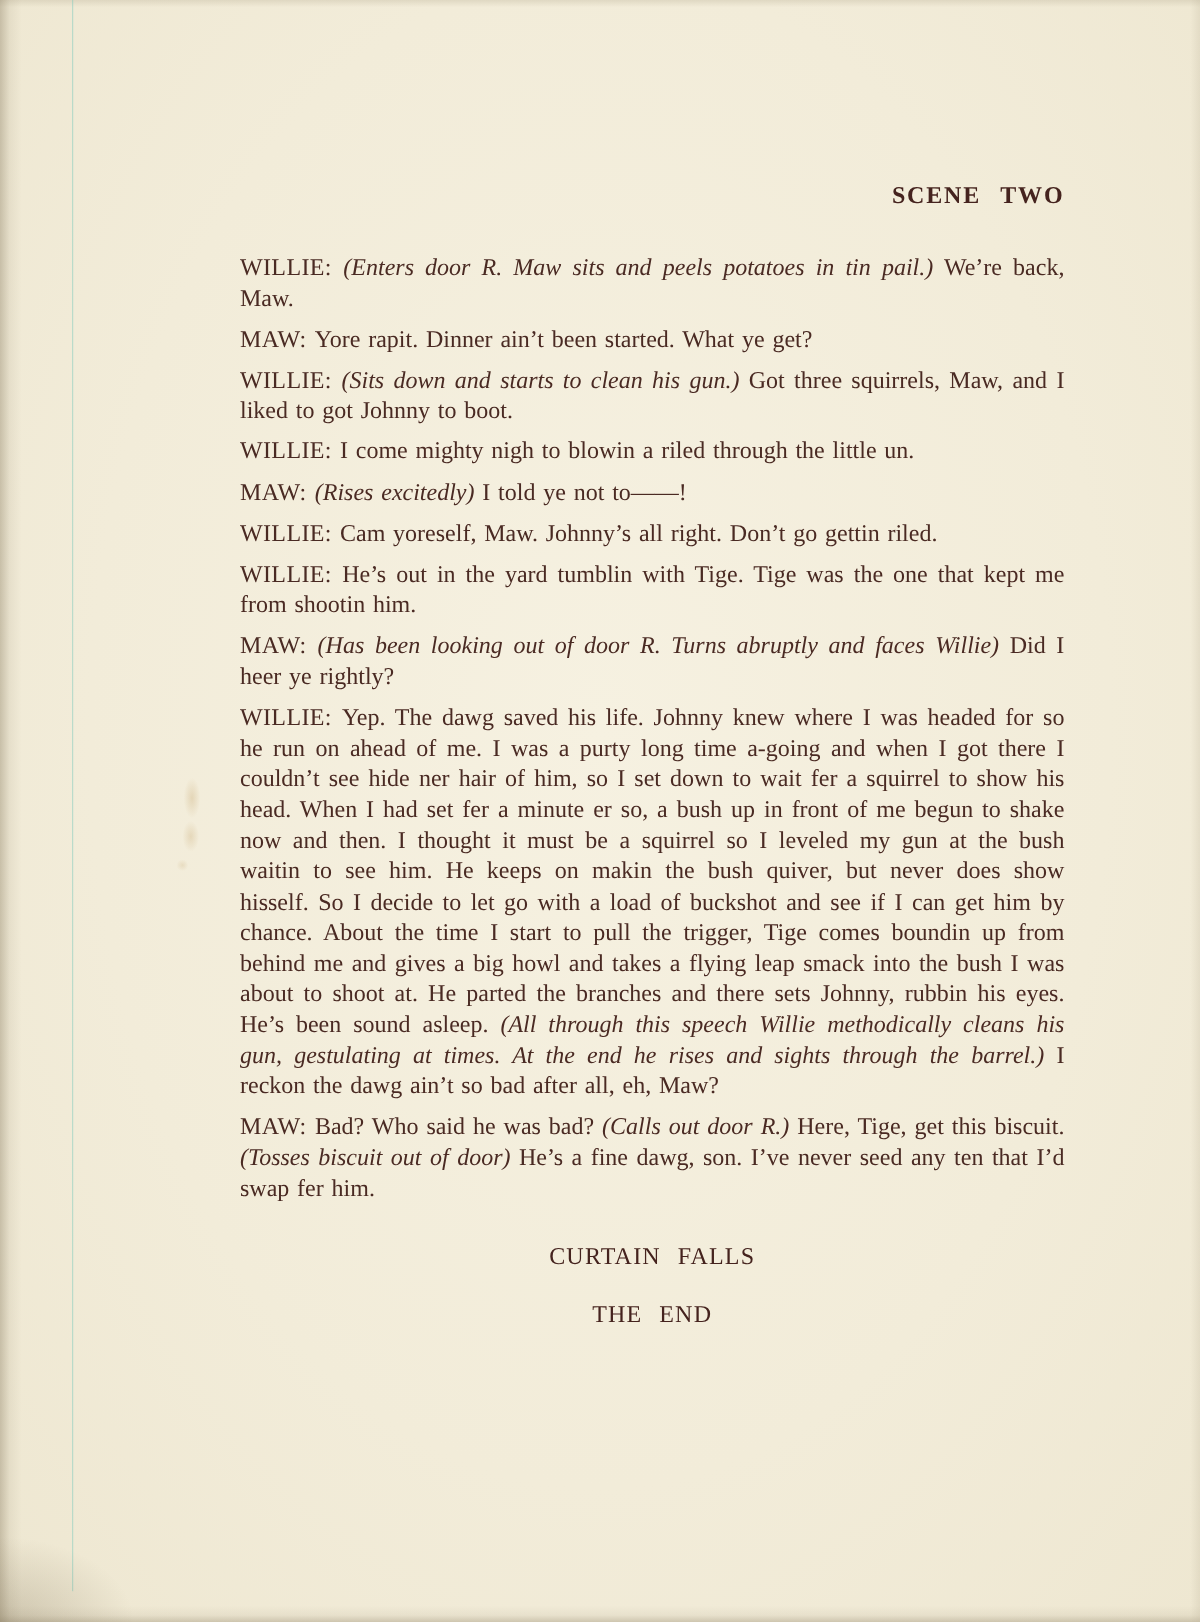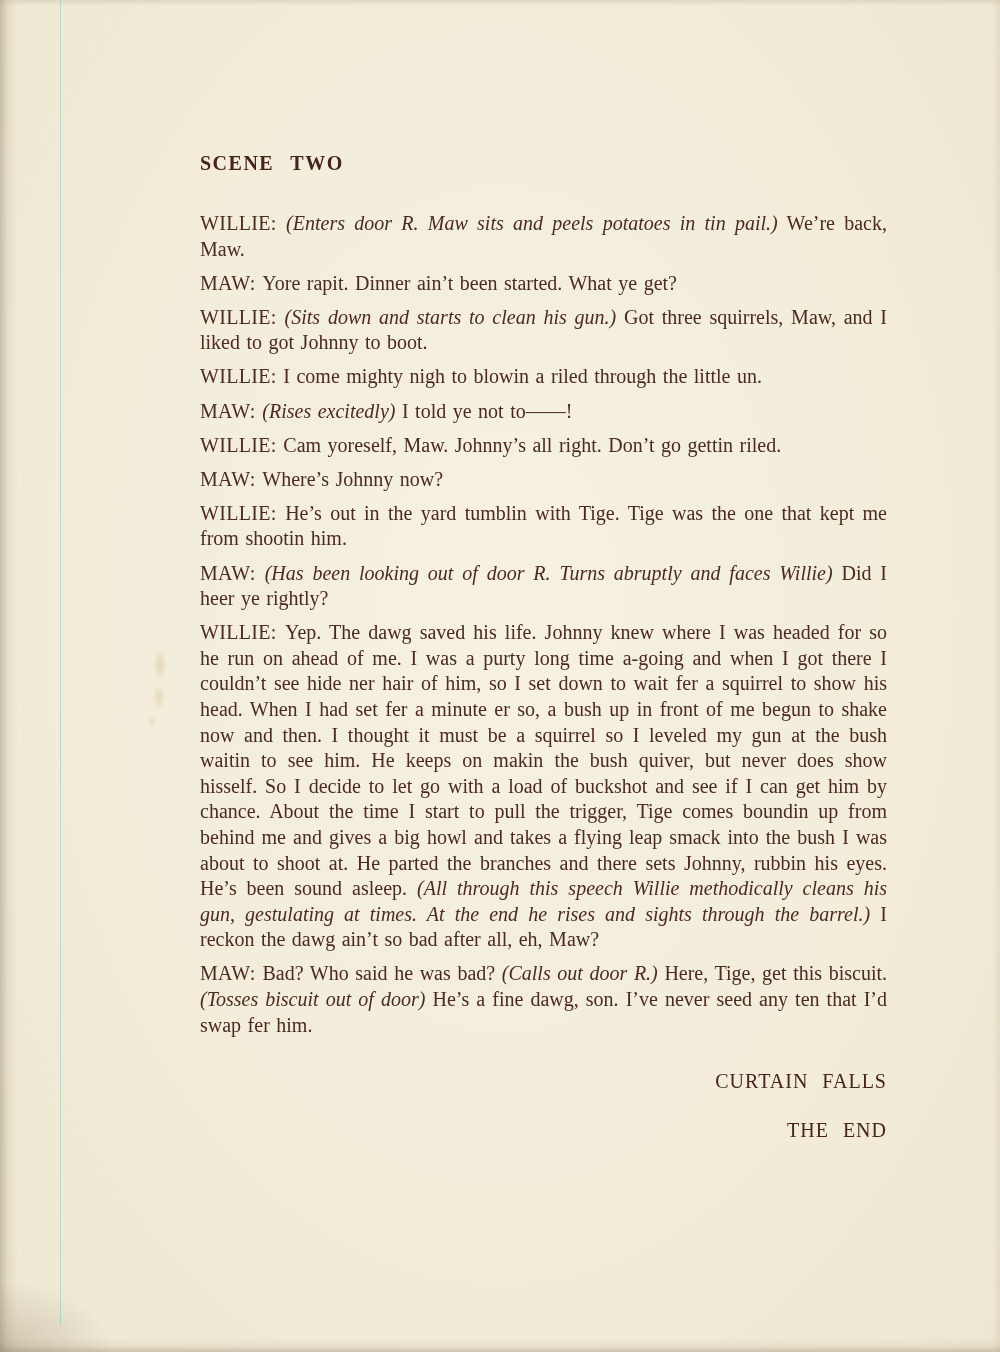--- a/index.html
+++ b/index.html
@@ -49,41 +49,41 @@
   .smudge.s3 { left: 147px; top: 716px; width: 10px; height: 10px;
     background: radial-gradient(ellipse, rgba(176,132,58,0.16), rgba(176,132,58,0) 70%); }
 
   .text-block {
     position: absolute;
     left: 200px;
     top: 152px;
     width: 687px;
   }
   .scene-title {
-    text-align: left;
+    text-align: right;
     font-size: 20px;
     letter-spacing: 1.5px;
     word-spacing: 10px;
     margin: 0 0 36px 0;
     color: #45231e;
   }
   .para {
     font-size: 20px;
     line-height: 25.6px;
     text-align: justify;
     word-spacing: 1.5px;
     margin: 0 0 8.5px 0;
   }
   .speaker {
     letter-spacing: 0.3px;
   }
   .rm { font-style: normal; margin-top: 33px; }
   .it { font-style: italic; }
   .footer-line {
-    text-align: right;
+    text-align: center;
     font-size: 20px;
     letter-spacing: 1px;
     word-spacing: 8px;
     color: #45231e;
   }
   .curtain { margin: 32px 0 0 0; }
   .the-end { margin: 26px 0 0 0; }
 </style>
 </head>
 <body>
@@ -98,21 +98,20 @@
   <div class="text-block">
     <h1 class="scene-title">SCENE TWO</h1>
 
     <div>
         <p class="para"><span class="speaker rm">WILLIE: </span><span class="it">(Enters door R. Maw sits and peels potatoes in tin pail.)</span><span class="rm"> We’re back, Maw.</span></p>
         <p class="para"><span class="speaker rm">MAW: </span><span class="rm">Yore rapit. Dinner ain’t been started. What ye get?</span></p>
         <p class="para"><span class="speaker rm">WILLIE: </span><span class="it">(Sits down and starts to clean his gun.)</span><span class="rm"> Got three squirrels, Maw, and I liked to got Johnny to boot.</span></p>
         <p class="para"><span class="speaker rm">WILLIE: </span><span class="rm">I come mighty nigh to blowin a riled through the little un.</span></p>
         <p class="para"><span class="speaker rm">MAW: </span><span class="it">(Rises excitedly)</span><span class="rm"> I told ye not to——!</span></p>
         <p class="para"><span class="speaker rm">WILLIE: </span><span class="rm">Cam yoreself, Maw. Johnny’s all right. Don’t go gettin riled.</span></p>
-        <p class="para"><span class="speaker rm">MAW: </span><span class="rm">Where’s Johnny now?</span></p>
         <p class="para"><span class="speaker rm">WILLIE: </span><span class="rm">He’s out in the yard tumblin with Tige. Tige was the one that kept me from shootin him.</span></p>
         <p class="para"><span class="speaker rm">MAW: </span><span class="it">(Has been looking out of door R. Turns abruptly and faces Willie)</span><span class="rm"> Did I heer ye rightly?</span></p>
         <p class="para"><span class="speaker rm">WILLIE: </span><span class="rm">Yep. The dawg saved his life. Johnny knew where I was headed for so he run on ahead of me. I was a purty long time a-going and when I got there I couldn’t see hide ner hair of him, so I set down to wait fer a squirrel to show his head. When I had set fer a minute er so, a bush up in front of me begun to shake now and then. I thought it must be a squirrel so I leveled my gun at the bush waitin to see him. He keeps on makin the bush quiver, but never does show hisself. So I decide to let go with a load of buckshot and see if I can get him by chance. About the time I start to pull the trigger, Tige comes boundin up from behind me and gives a big howl and takes a flying leap smack into the bush I was about to shoot at. He parted the branches and there sets Johnny, rubbin his eyes. He’s been sound asleep. </span><span class="it">(All through this speech Willie methodically cleans his gun, gestulating at times. At the end he rises and sights through the barrel.)</span><span class="rm"> I reckon the dawg ain’t so bad after all, eh, Maw?</span></p>
         <p class="para"><span class="speaker rm">MAW: </span><span class="rm">Bad? Who said he was bad? </span><span class="it">(Calls out door R.)</span><span class="rm"> Here, Tige, get this biscuit. </span><span class="it">(Tosses biscuit out of door)</span><span class="rm"> He’s a fine dawg, son. I’ve never seed any ten that I’d swap fer him.</span></p>
       </div>
 
     <div class="footer-line curtain">CURTAIN FALLS</div>
     <div class="footer-line the-end">THE END</div>
   </div>
 </div>

